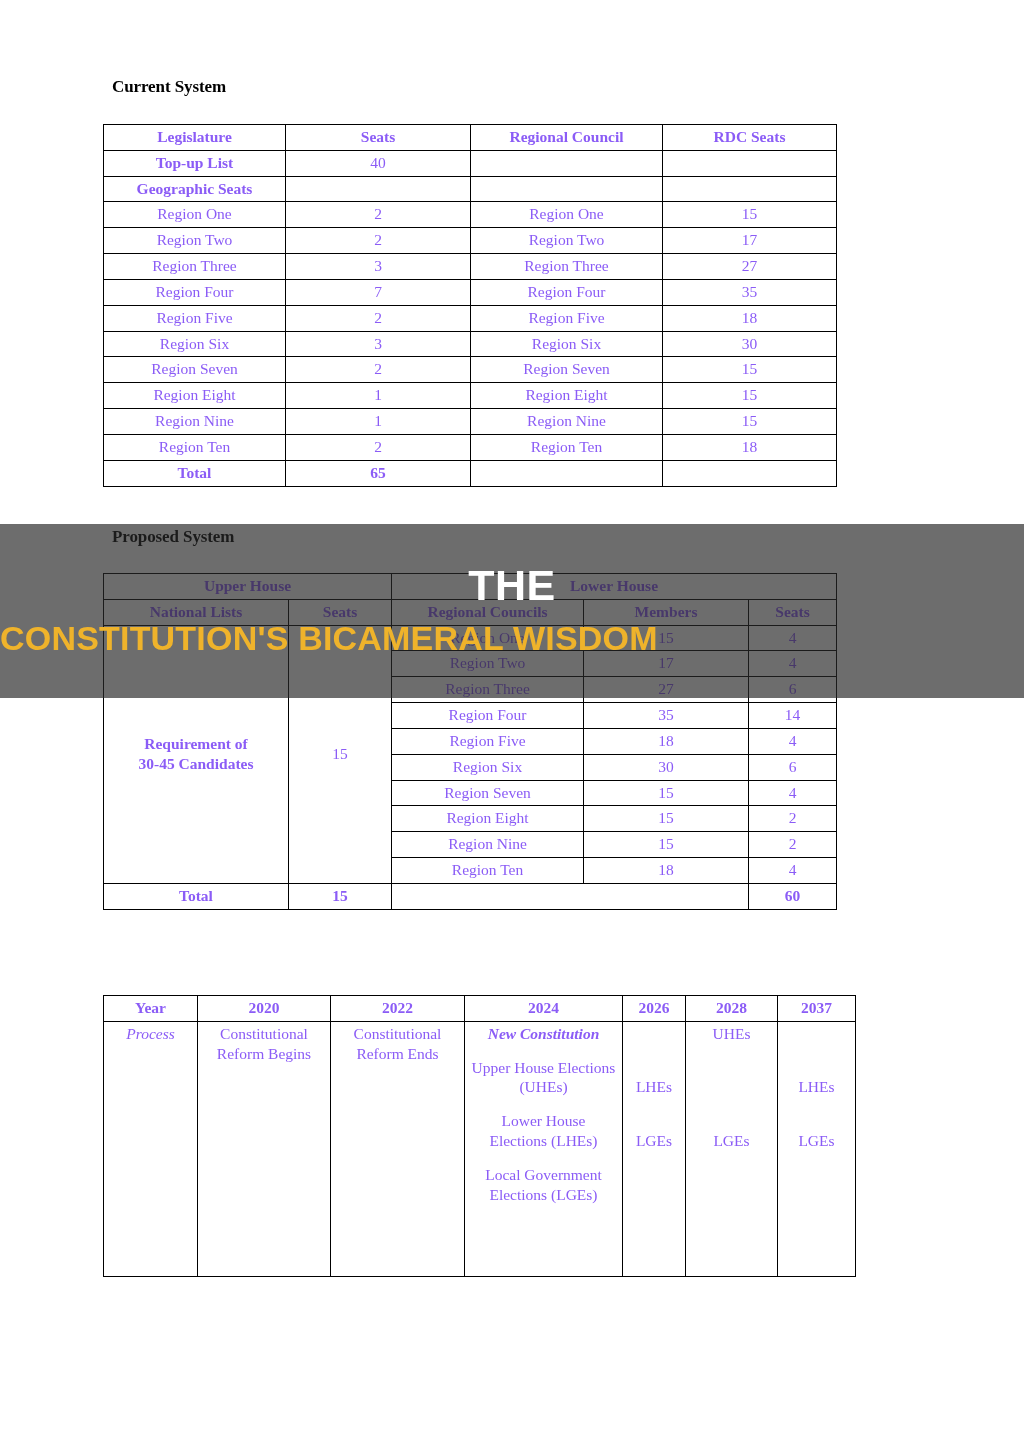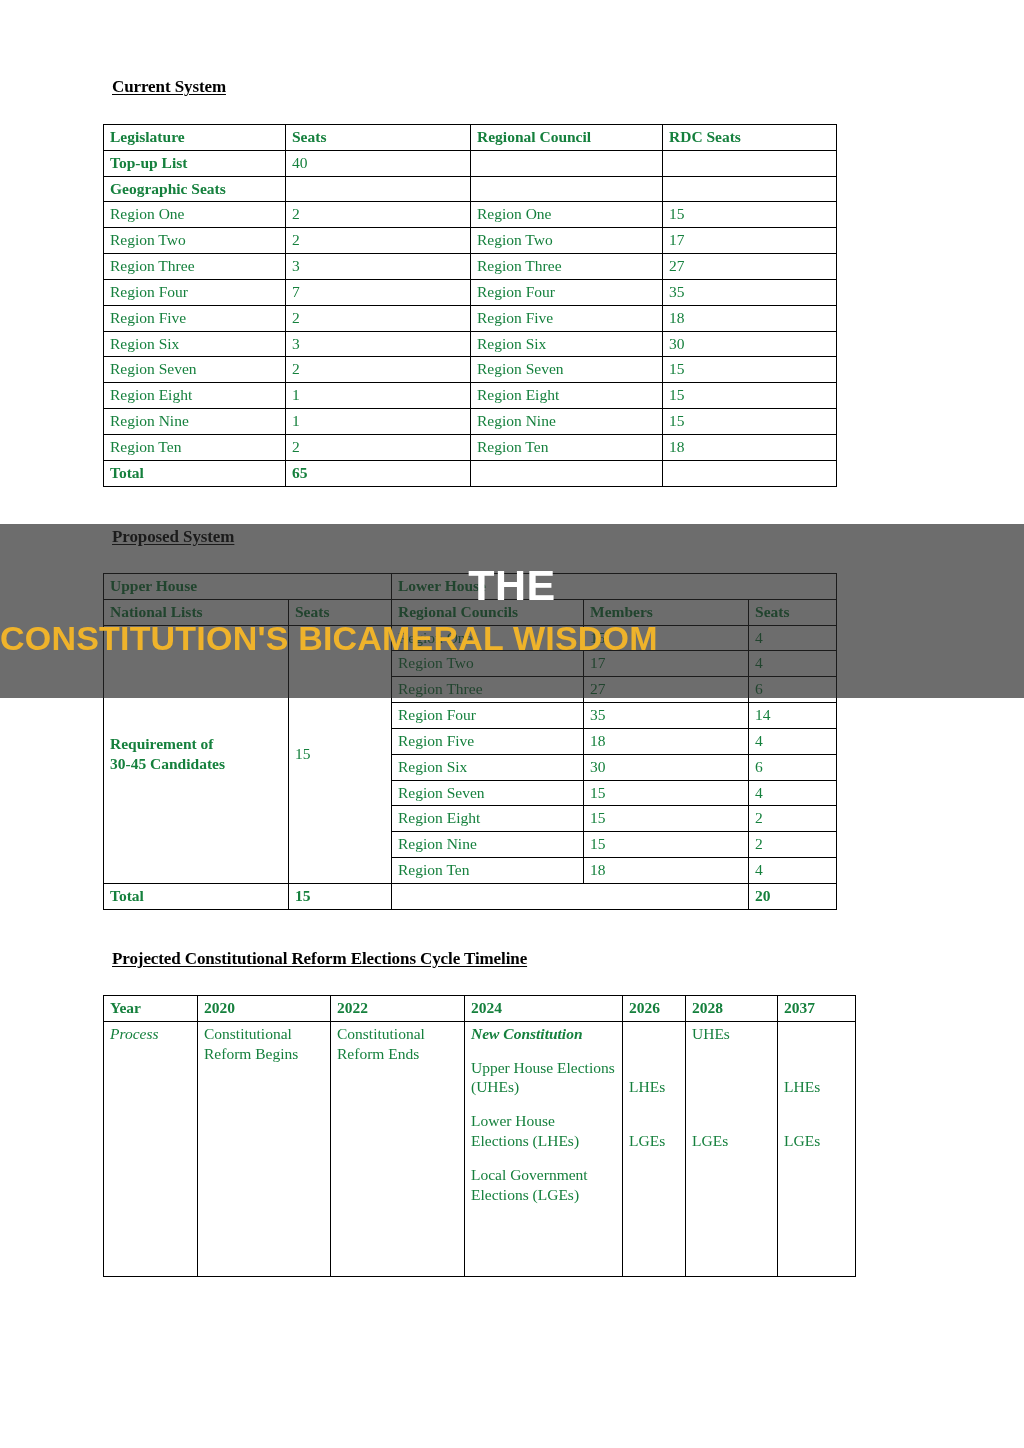--- a/index.html
+++ b/index.html
@@ -12,33 +12,33 @@
     overflow:hidden;
   }
   .page { position:relative; width:1024px; height:1448px; }
 
   .section-heading {
     position:absolute;
     font-family:"Liberation Serif","DejaVu Serif",serif;
     font-weight:bold;
     font-size:17px;
     color:#000;
-    text-decoration:underline;
     text-underline-offset:2px;
     letter-spacing:-0.1px;
     white-space:nowrap;
   }
 
   table.doc {
     position:absolute;
     border-collapse:collapse;
     table-layout:fixed;
     font-size:15.5px;
-    color:#15803d;
+    color:#8b5cf6;
     background:#fff;
+    text-align:center;
   }
   table.doc td {
     border:1px solid #000;
     padding:2px 6px 3px 6px;
     vertical-align:top;
     line-height:1.28;
     height:25px;
   }
   td.hd { font-weight:bold; }
   td.it { font-weight:bold; }
@@ -261,26 +261,25 @@
       <tr>
         <td>Region Ten</td>
         <td>18</td>
         <td>4</td>
       </tr>
 
       <tr>
         <td class="it">Total</td>
         <td class="it">15</td>
         <td colspan="2"></td>
-        <td class="it">20</td>
+        <td class="it">60</td>
       </tr>
     </tbody>
   </table>
 
-  <div class="section-heading" style="left:112px; top:949px;">Projected Constitutional Reform Elections Cycle Timeline</div>
 
   <table class="doc" id="tbl-timeline" style="left:103px; top:995px; width:752px;">
     <colgroup>
       <col style="width:94px">
         <col style="width:133px">
         <col style="width:134px">
         <col style="width:158px">
         <col style="width:63px">
         <col style="width:92px">
         <col style="width:78px">

